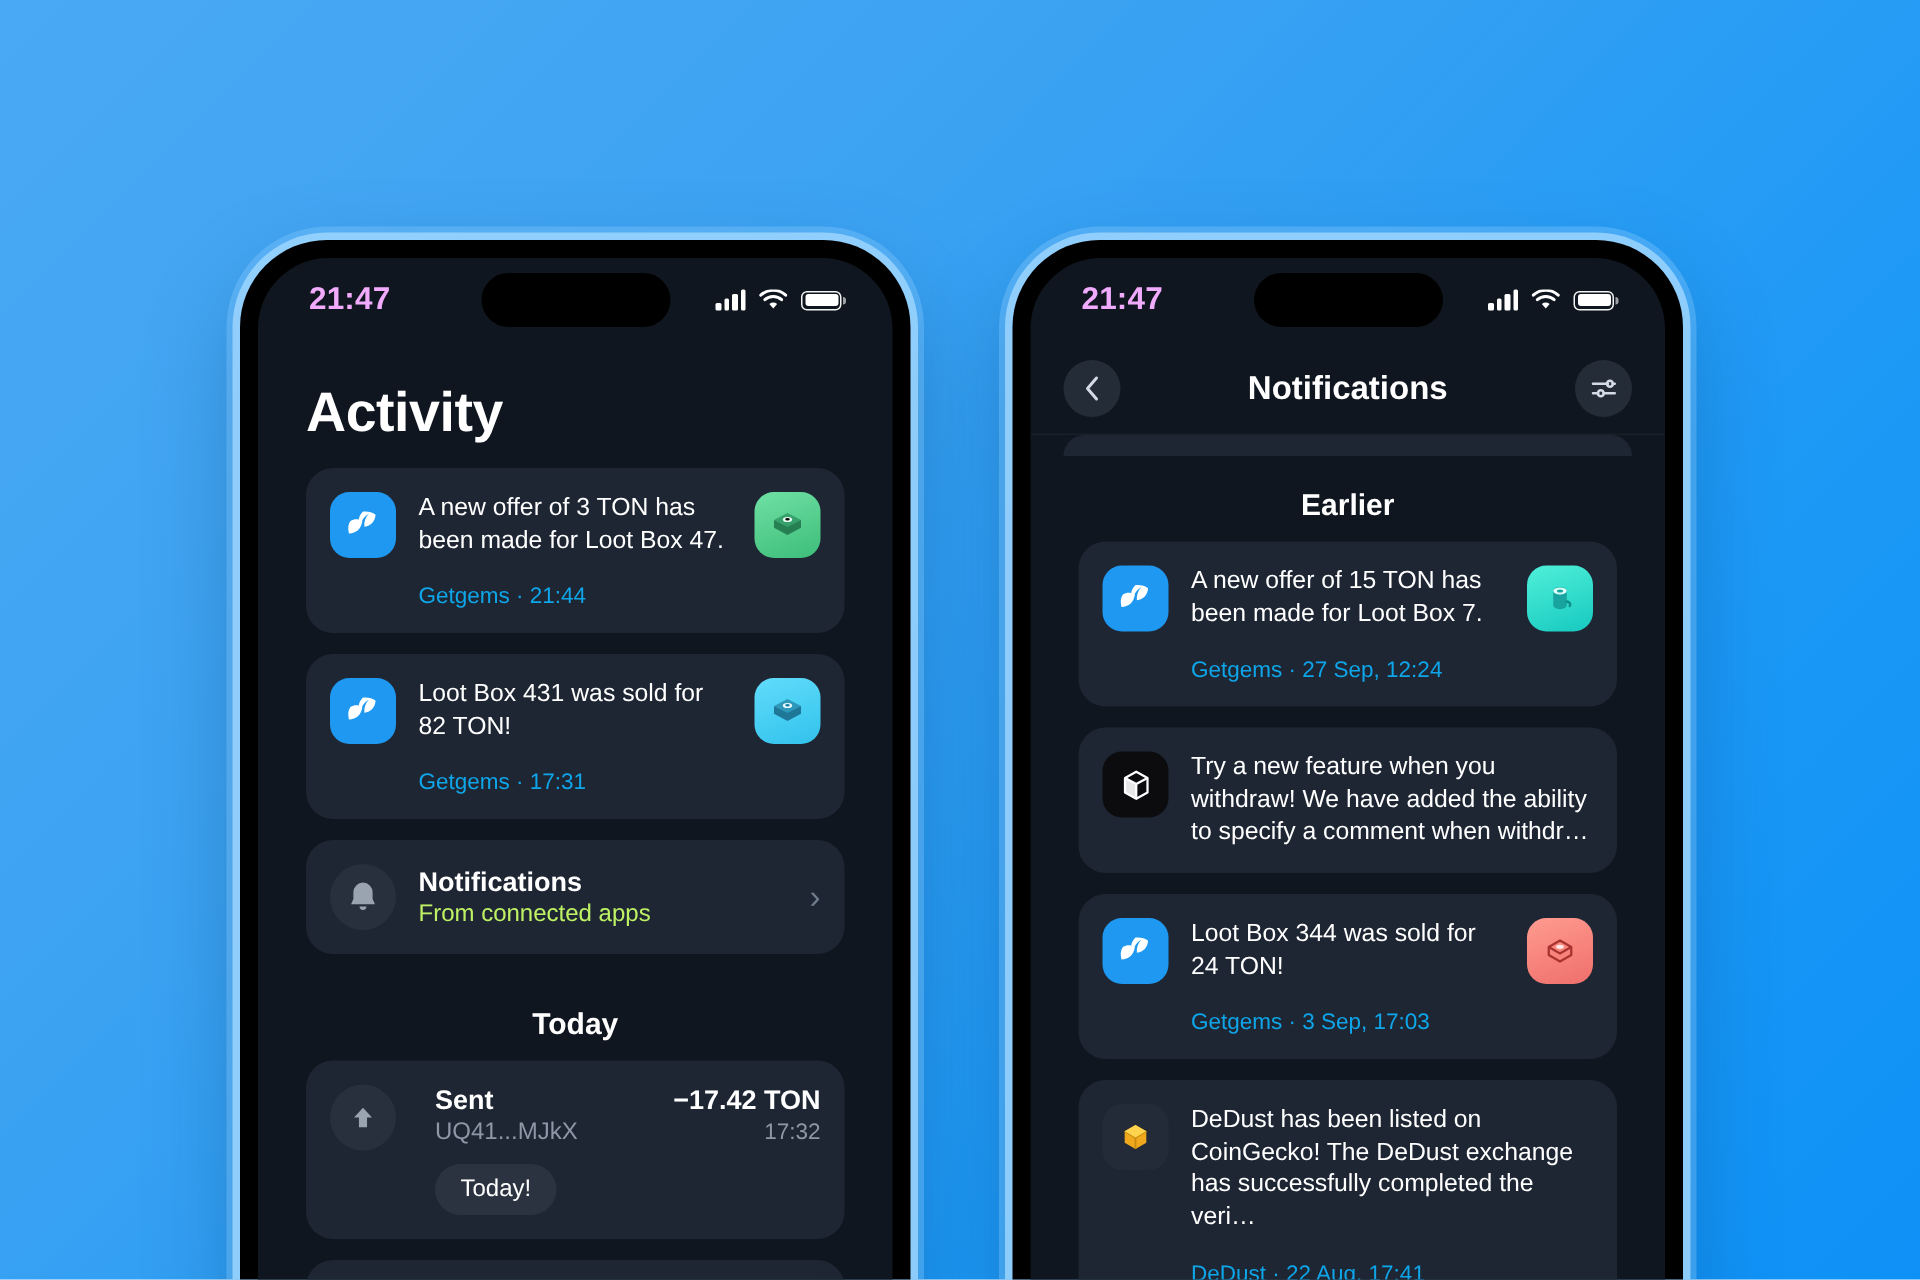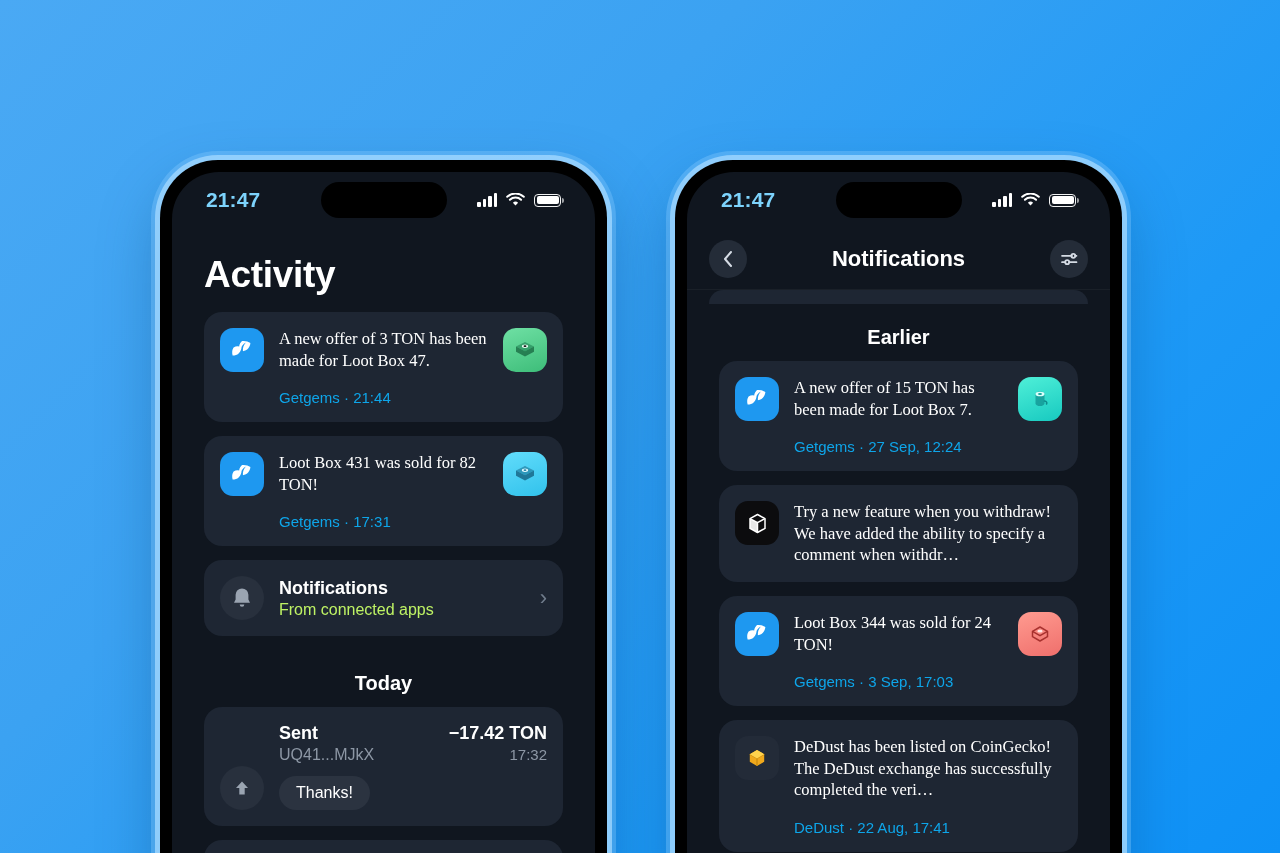--- a/index.html
+++ b/index.html
@@ -32,21 +32,21 @@
   }
 
   
   .statusbar {
     height:56px;
     display:flex; align-items:center;
     padding:0 34px;
     position:relative;
   }
   .clock {
-    color:#7dd3fc; font-size:21px; font-weight:700;
+    color:#f0abfc; font-size:21px; font-weight:700;
     letter-spacing:.1px;
   }
   .dyn-island {
     position:absolute; left:50%; transform:translateX(-50%);
     top:10px;
     width:126px; height:36px; border-radius:20px;
     background:#000;
   }
   .status-right {
     margin-left:auto; display:flex; align-items:center; gap:9px;
@@ -81,21 +81,21 @@
   .list { padding:0 32px; }
   .card {
     background:#1e2633;
     border-radius:18px;
     margin-bottom:14px;
     padding:16px 16px;
   }
   .notif-row { display:flex; align-items:flex-start; gap:15px; }
   .notif-body { flex:1; min-width:0; }
   .notif-text {
-    color:#fff; font-size:16.5px; line-height:1.31; font-weight:400;font-family:Liberation Serif, serif;
+    color:#fff; font-size:16.5px; line-height:1.31; font-weight:400;
   }
   .notif-meta {
     color:#0ea5e9; font-size:15px; margin-top:18px;
   }
 
   
   .appicon {
     width:44px; height:44px; border-radius:13px;
     flex:0 0 44px; display:flex; align-items:center; justify-content:center;
     overflow:hidden;
@@ -116,21 +116,21 @@
     width:44px; height:44px; border-radius:50%;
     background:#28303d; flex:0 0 44px;
     display:flex; align-items:center; justify-content:center;
   }
   .nrow-body { flex:1; }
   .nrow-title { color:#fff; font-size:18px; font-weight:700; }
   .nrow-sub { color:#bef264; font-size:16px; margin-top:2px; }
   .chev { color:#707c8c; font-size:22px; font-weight:300; }
 
   
-  .tx-row { display:flex; align-items:flex-end; gap:15px; }
+  .tx-row { display:flex; align-items:flex-start; gap:26px; }
   .tx-main { flex:1; }
   .tx-line { display:flex; justify-content:space-between; align-items:baseline; }
   .tx-title { color:#fff; font-size:18px; font-weight:700; }
   .tx-amount { color:#fff; font-size:18px; font-weight:700; }
   .tx-addr { color:#8d97a5; font-size:16px; }
   .tx-time { color:#8d97a5; font-size:15px; }
   .comment {
     display:inline-block; margin-top:12px;
     background:#2b3340; color:#fff;
     border-radius:18px; padding:8px 17px; font-size:16px;
@@ -261,21 +261,21 @@
           </div>
           <div class="tx-main">
             <div class="tx-line">
               <span class="tx-title">Sent</span>
               <span class="tx-amount">−17.42 TON</span>
             </div>
             <div class="tx-line" style="margin-top:2px">
               <span class="tx-addr">UQ41...MJkX</span>
               <span class="tx-time">17:32</span>
             </div>
-            <div class="comment">Thanks!</div>
+            <div class="comment">Today!</div>
           </div>
         </div>
       </div>
 
       <div class="card" style="height:40px"></div>
     </div>
   </div>
 </div>
 
 <div class="phone phone-right">

